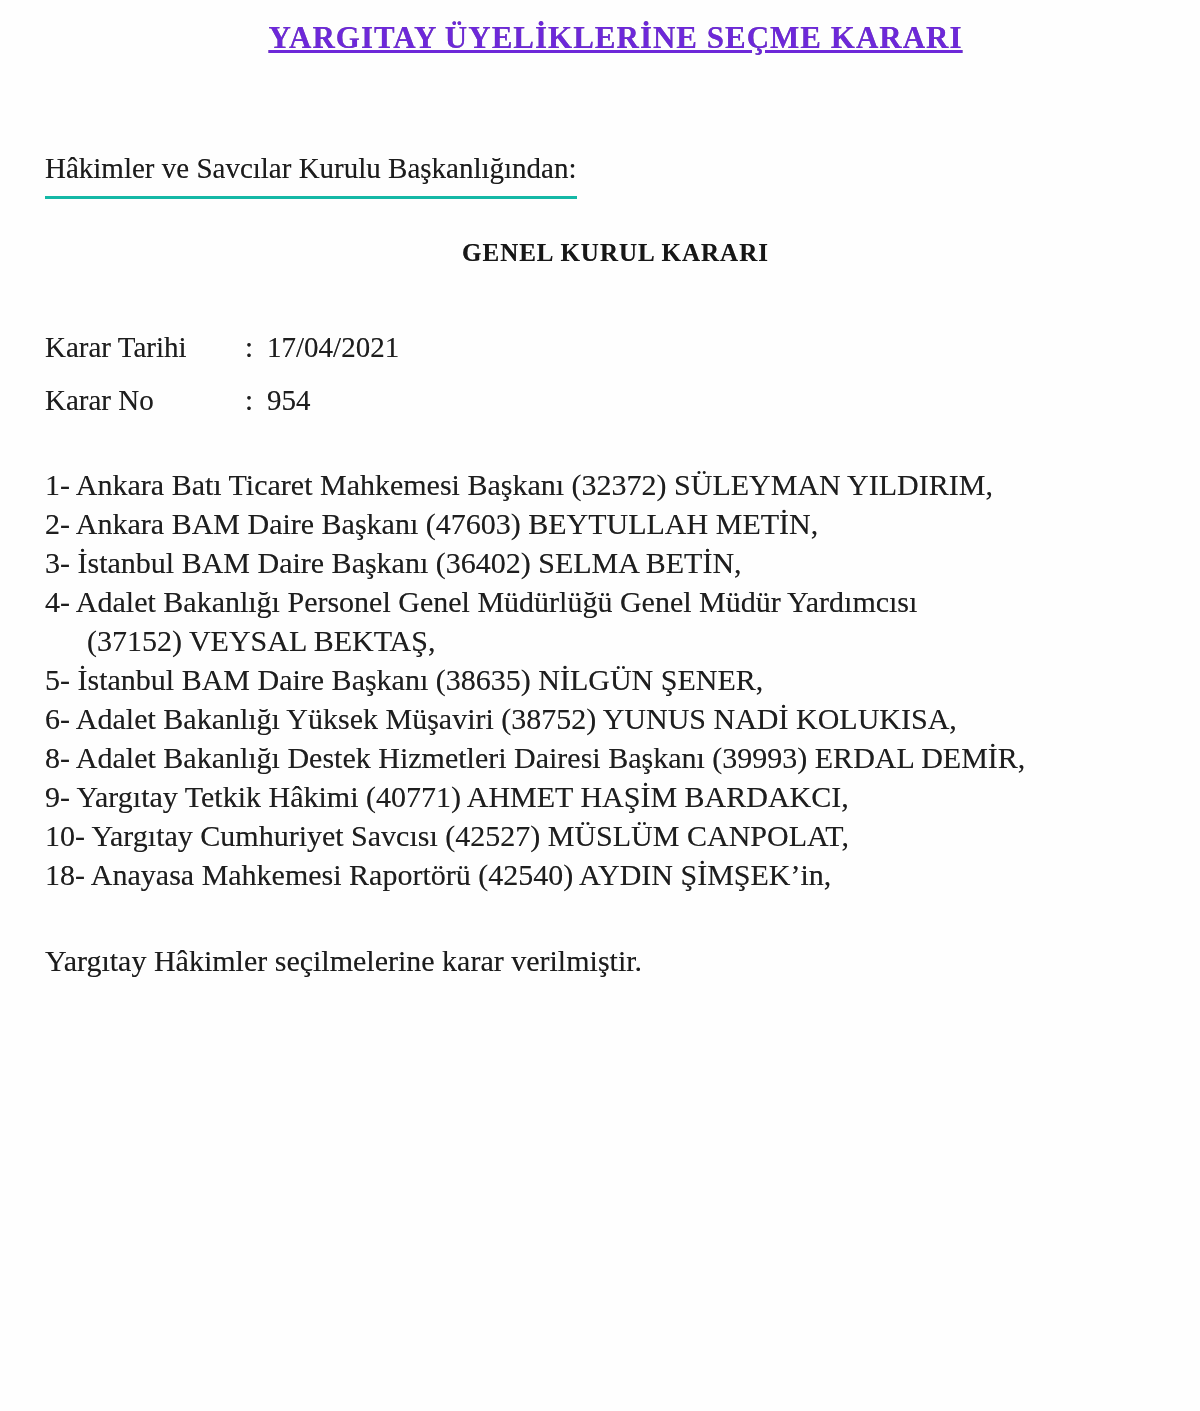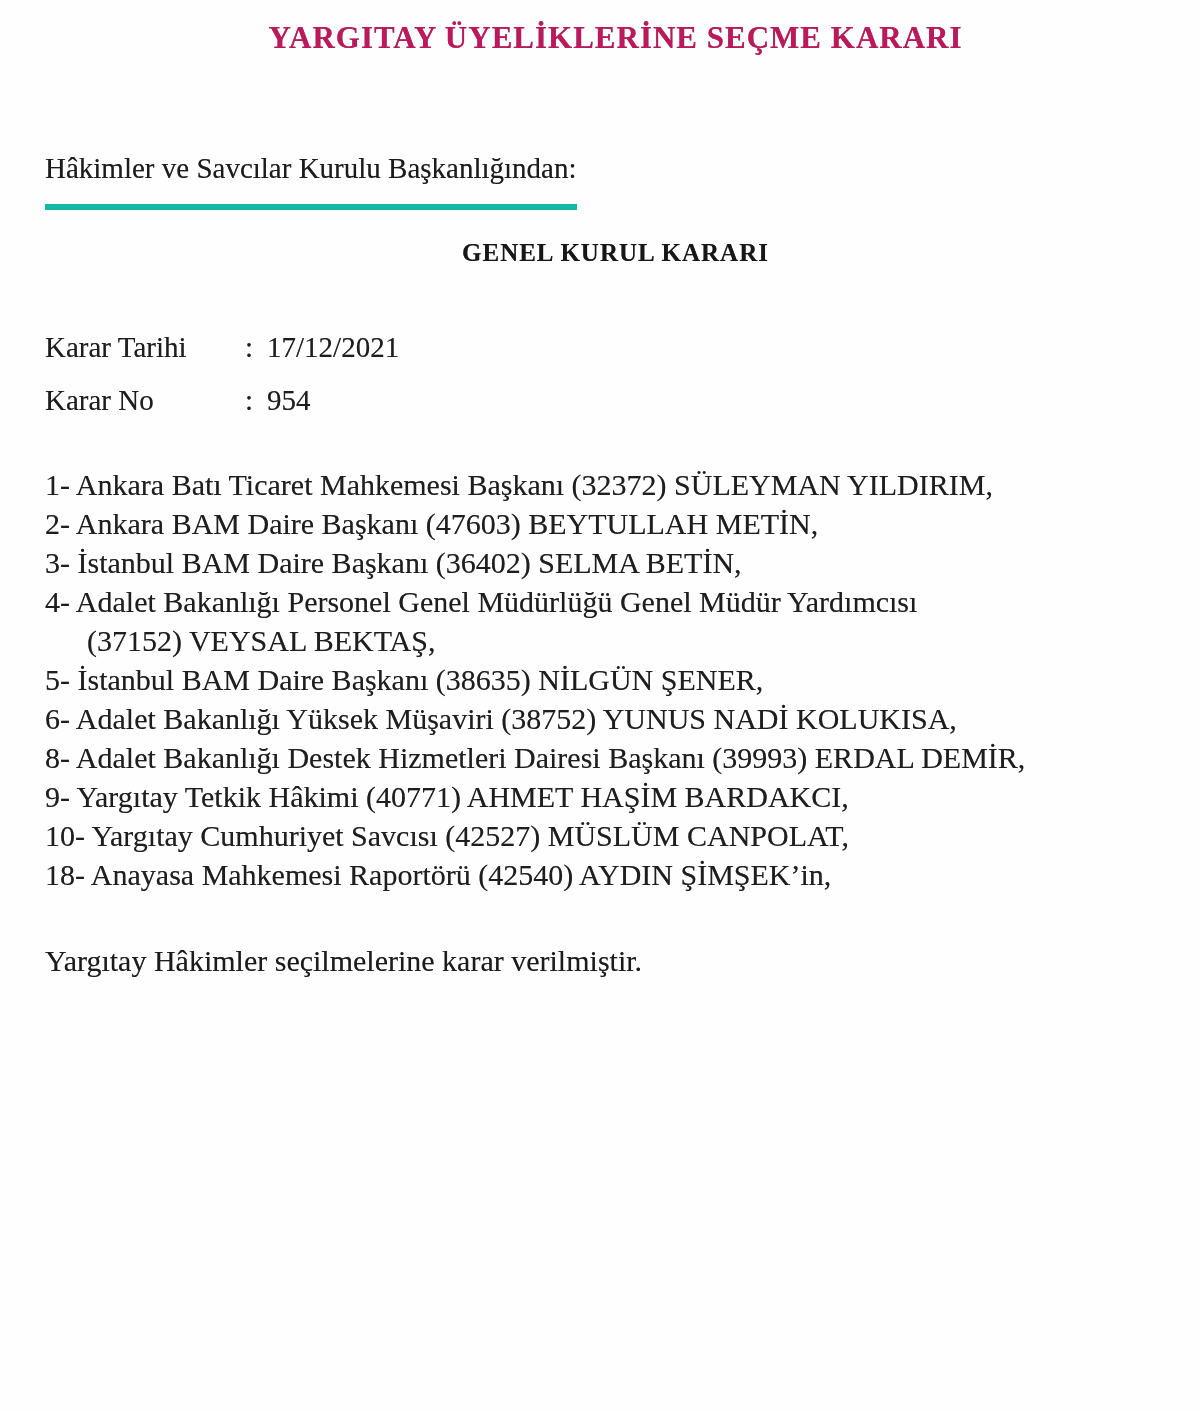--- a/index.html
+++ b/index.html
@@ -20,30 +20,31 @@
     box-sizing: border-box;
     padding: 18px 14px 0 45px;
   }
   .title {
     margin: 0;
     padding-top: 2px;
     text-align: center;
     font-size: 31px;
     font-weight: bold;
     letter-spacing: 1px;
-    color: #be185d;
+    color: #6d28d9;
+    text-decoration: underline;
   }
   .issuer {
     margin-top: 96px;
     font-size: 29px;
     color: #1c1c1c;
   }
   .issuer .underline {
-    border-bottom: 6px solid #14b8a6;
-    padding-bottom: 20px;
+    border-bottom: 3px solid #14b8a6;
+    padding-bottom: 12px;
   }
   .subtitle {
     margin: 12px;
     margin-top: 54px;
     text-align: center;
     font-size: 25px;
     font-weight: bold;
     letter-spacing: 1px;
     color: #171717;
   }
@@ -87,21 +88,21 @@
   <h1 class="title">YARGITAY ÜYELİKLERİNE SEÇME KARARI</h1>
 
   <div class="issuer">
     <span class="underline">Hâkimler ve Savcılar Kurulu Başkanlığından:</span>
   </div>
 
   <h2 class="subtitle">GENEL KURUL KARARI</h2>
 
   <div class="meta">
     <div class="meta-row">
-      <span class="meta-label">Karar Tarihi</span><span class="meta-colon">:</span><span class="meta-value">17/12/2021</span>
+      <span class="meta-label">Karar Tarihi</span><span class="meta-colon">:</span><span class="meta-value">17/04/2021</span>
     </div>
     <div class="meta-row">
       <span class="meta-label">Karar No</span><span class="meta-colon">:</span><span class="meta-value">954</span>
     </div>
   </div>
 
   <div class="list">
       <div class="list-item"><span>1- </span><span>Ankara Batı Ticaret Mahkemesi Başkanı (32372) SÜLEYMAN YILDIRIM,</span></div>
       <div class="list-item"><span>2- </span><span>Ankara BAM Daire Başkanı (47603) BEYTULLAH METİN,</span></div>
       <div class="list-item"><span>3- </span><span>İstanbul BAM Daire Başkanı (36402) SELMA BETİN,</span></div>

